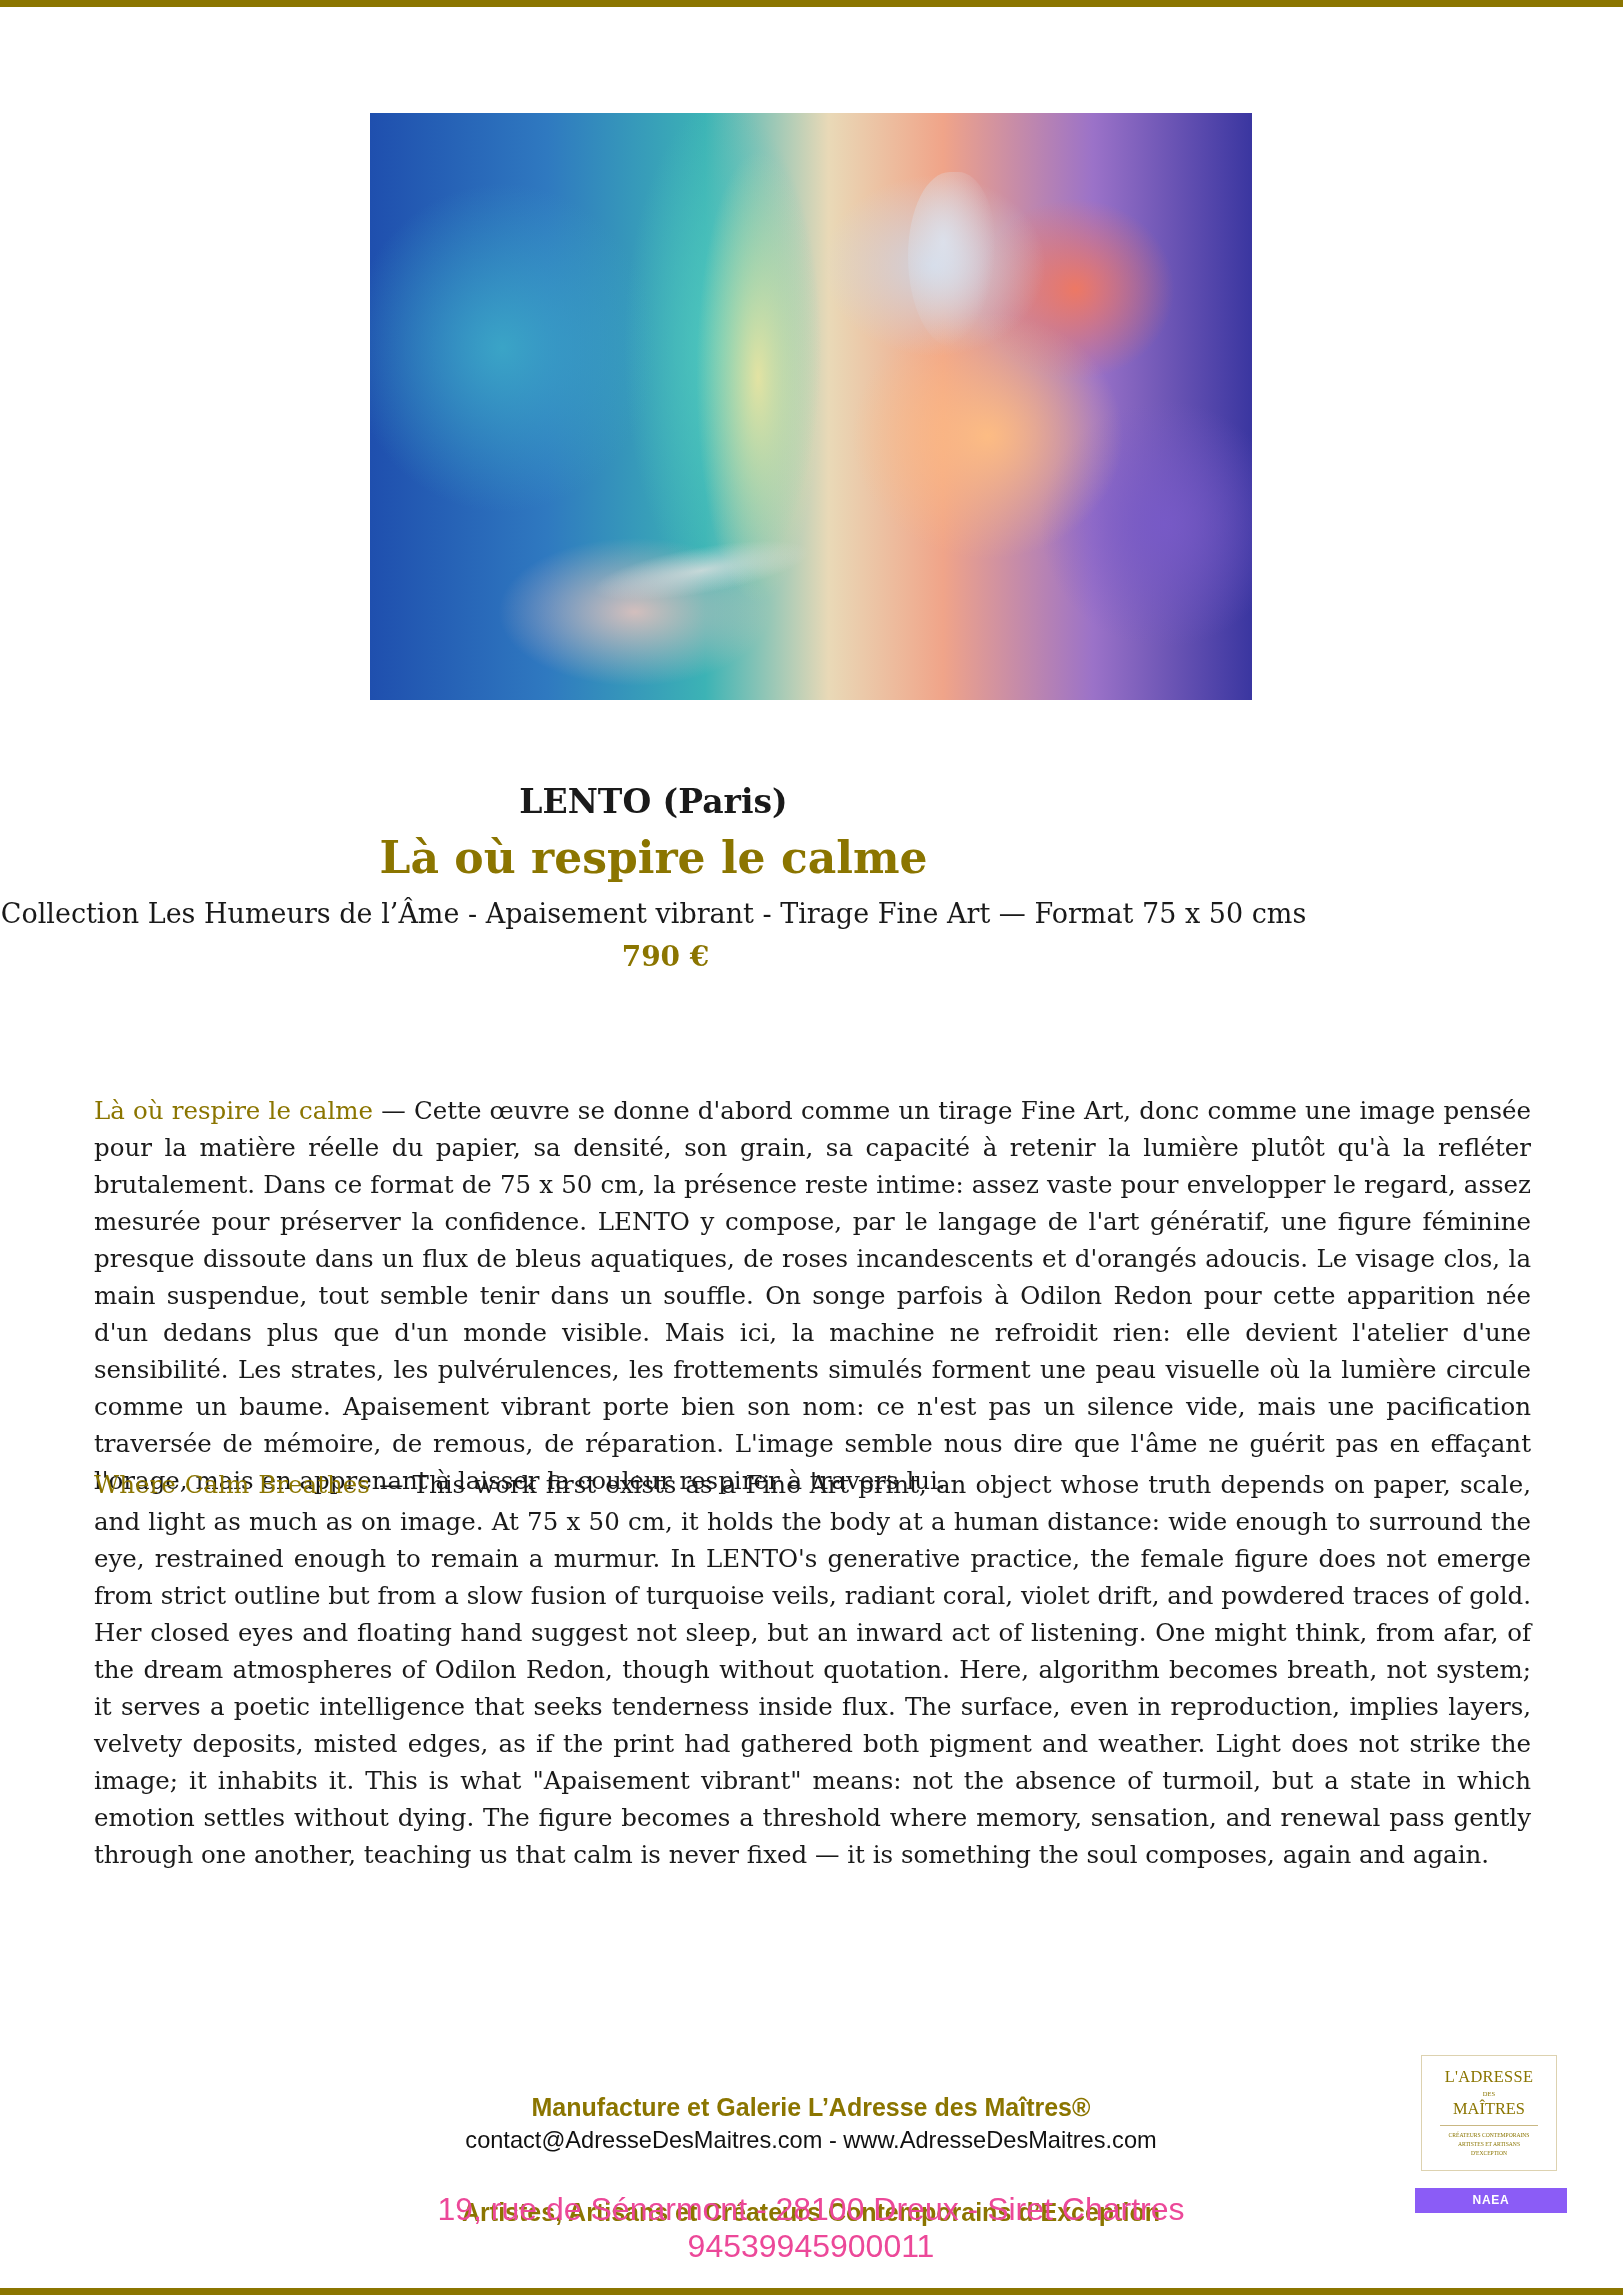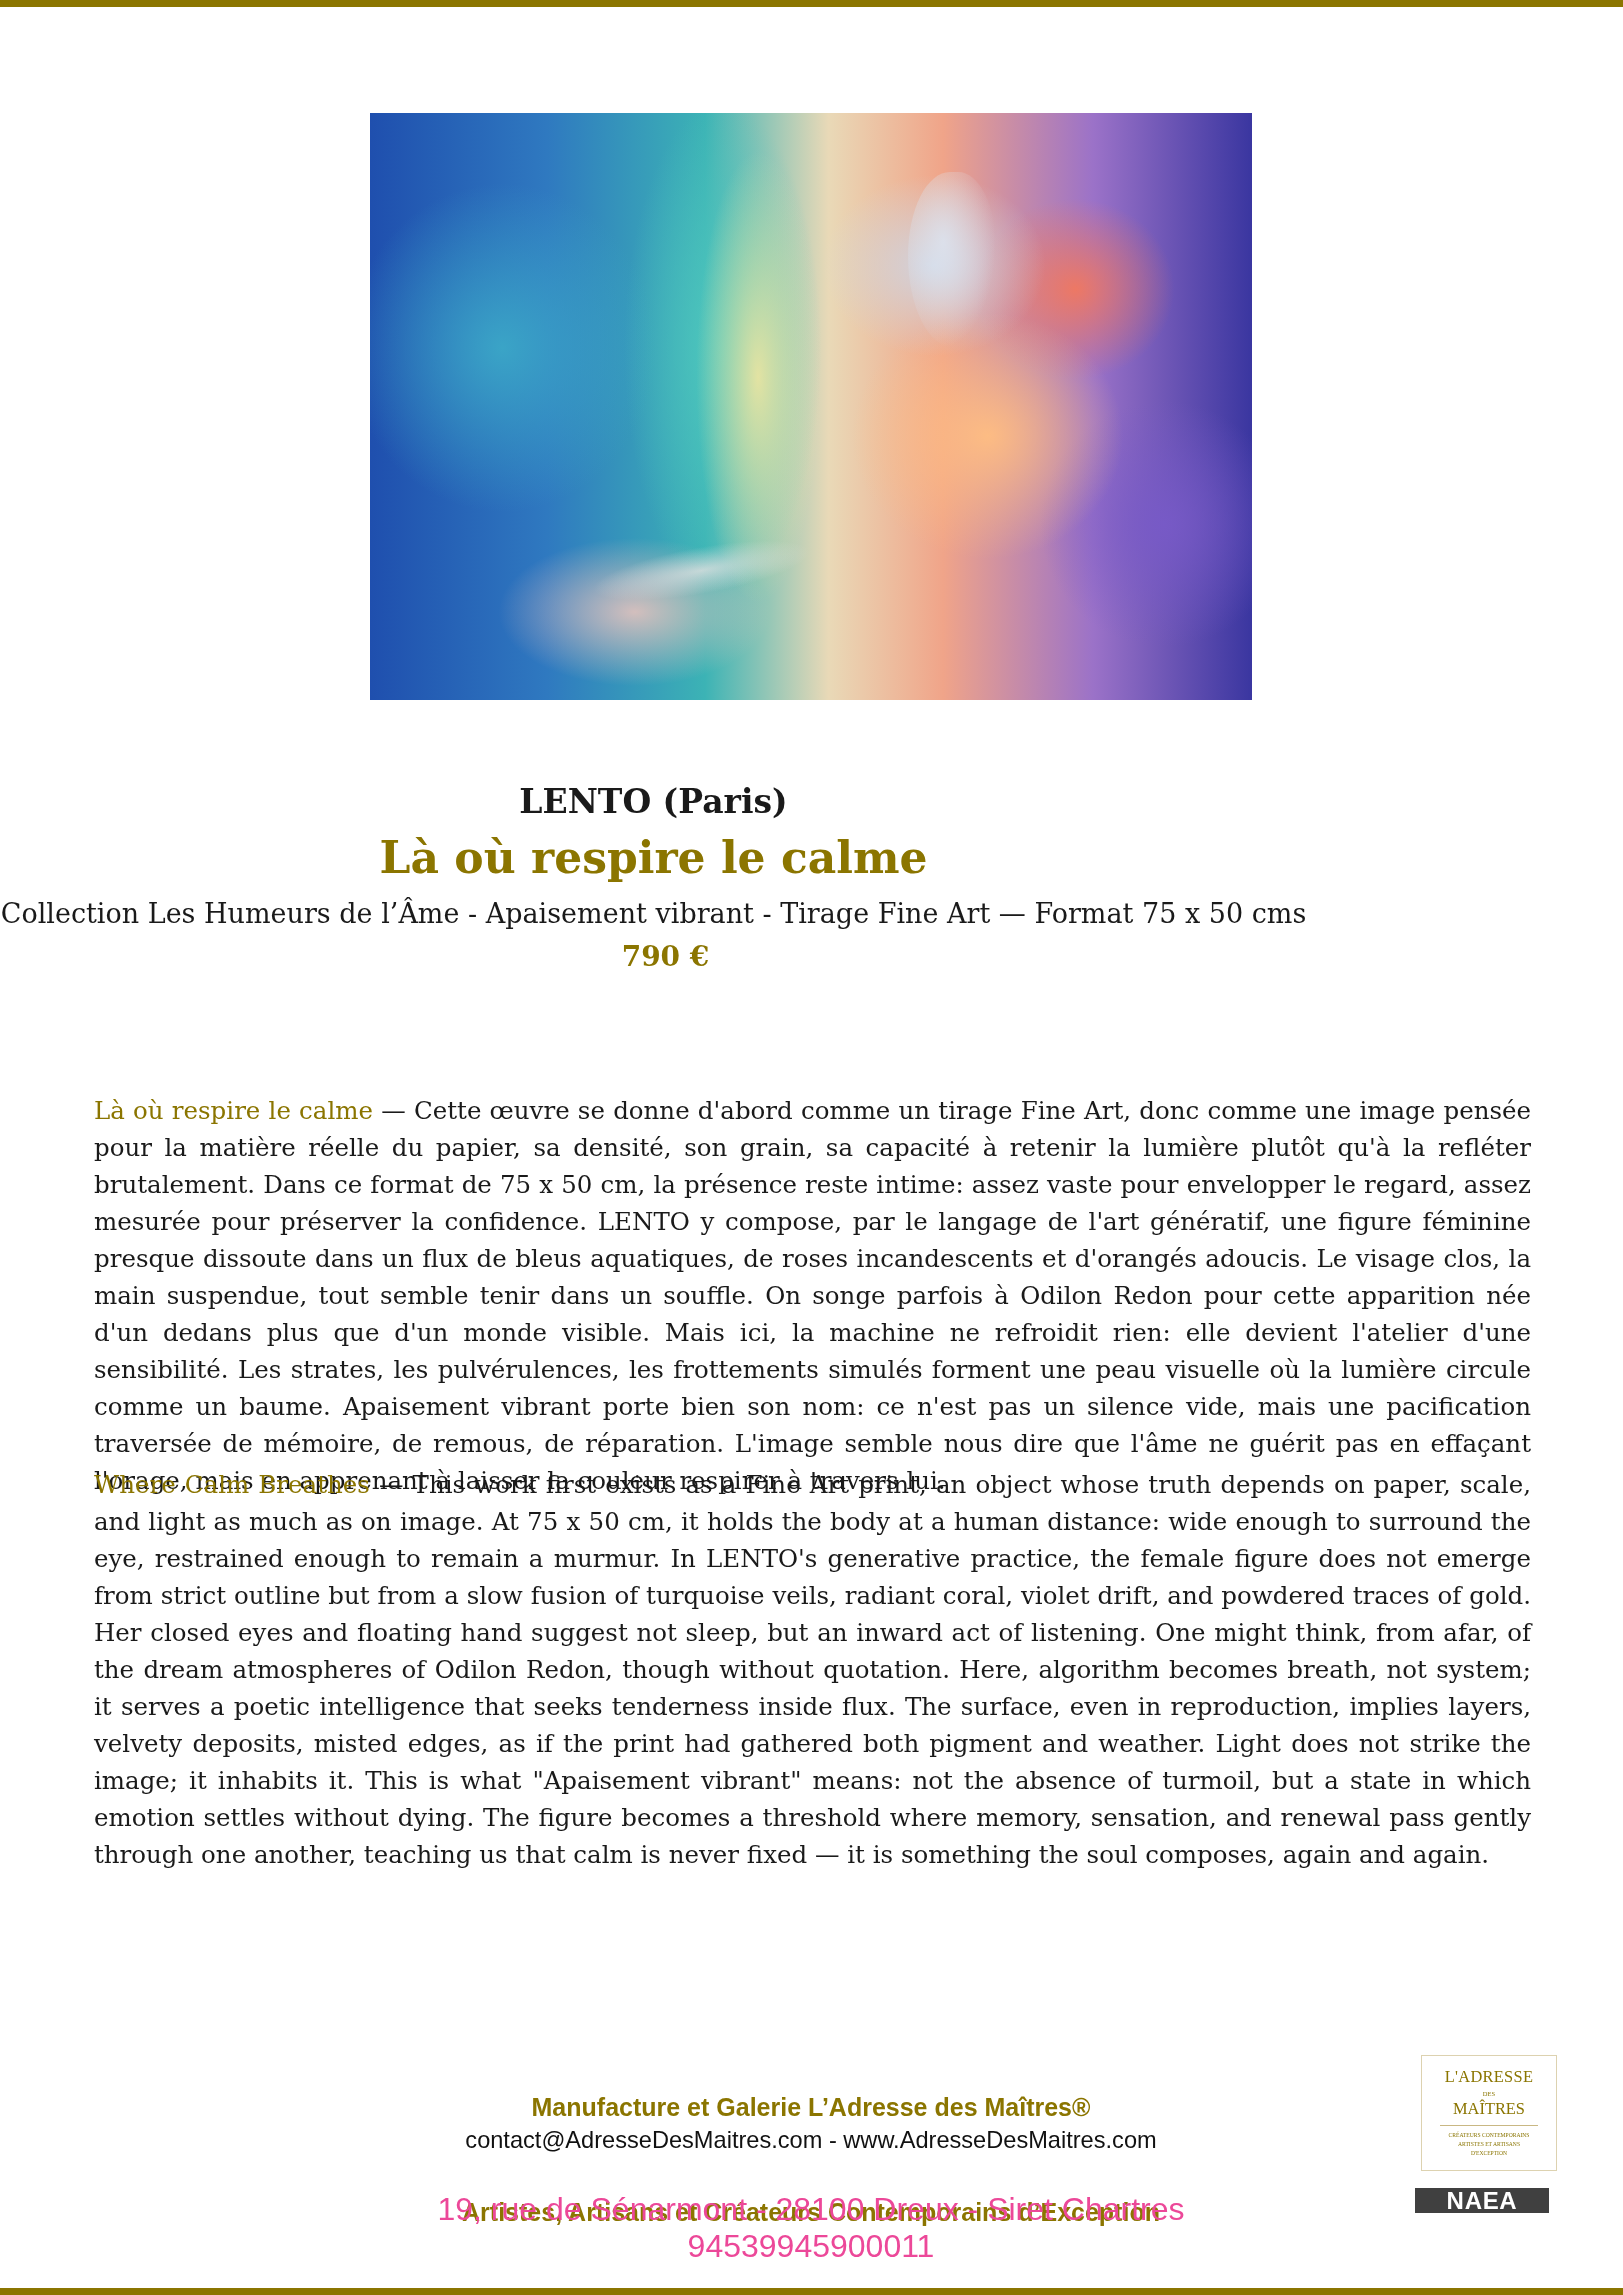--- a/index.html
+++ b/index.html
@@ -64,24 +64,24 @@
     position:absolute; left:1421px; top:2055px; width:136px; height:116px;
     border:1.3px solid #ddd2b0; box-sizing:border-box; text-align:center;
     font-family:"Liberation Serif", "DejaVu Serif", serif; color:#8b7500;
   }
   .logo .l1 { margin-top:10.5px; font-size:16.4px; letter-spacing:0.3px; }
   .logo .l2 { font-size:6.5px; margin-top:3.9px; }
   .logo .l3 { font-size:16.4px; margin-top:1.3px; }
   .logo .rule { width:98px; height:0.7px; background:#c9b884; margin:6.5px auto 5.2px; }
   .logo .l4 { font-size:5.6px; line-height:9.2px; }
   .naea {
-    position:absolute; left:1415px; top:2188px; width:134px; height:25px;
-    background:#404040; color:#ffffff; text-align:center;
+    position:absolute; left:1415px; top:2188px; width:152px; height:25px;
+    background:#8b5cf6; color:#ffffff; text-align:center;
     font-family:"Liberation Sans", "DejaVu Sans", sans-serif;
-    font-weight:bold; font-size:24px; line-height:25px; letter-spacing:0.7px;
+    font-weight:bold; font-size:12px; line-height:25px; letter-spacing:0.7px;
   }
 </style>
 </head>
 <body>
 
 <div class="bar top"></div>
 
 <div class="artwork" title="Painting of a serene female figure with closed eyes dissolving into turquoise, coral, orange and violet brushstrokes, a hand floating in the foreground">
   <div class="face"></div>
   <div class="hand"></div>

